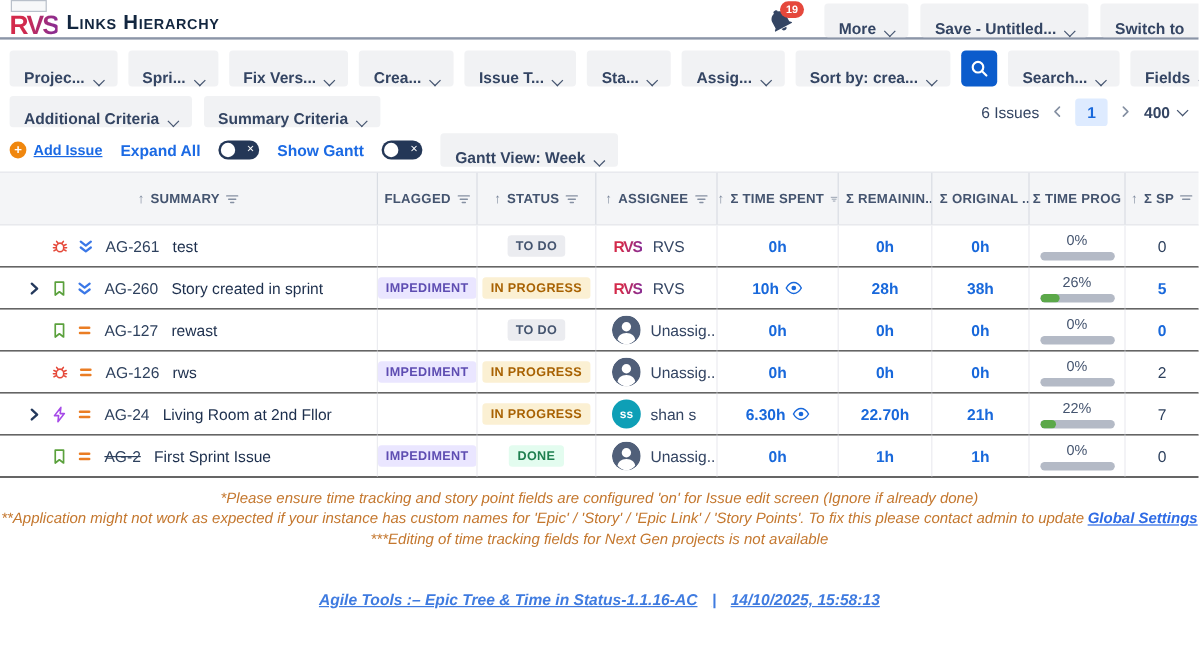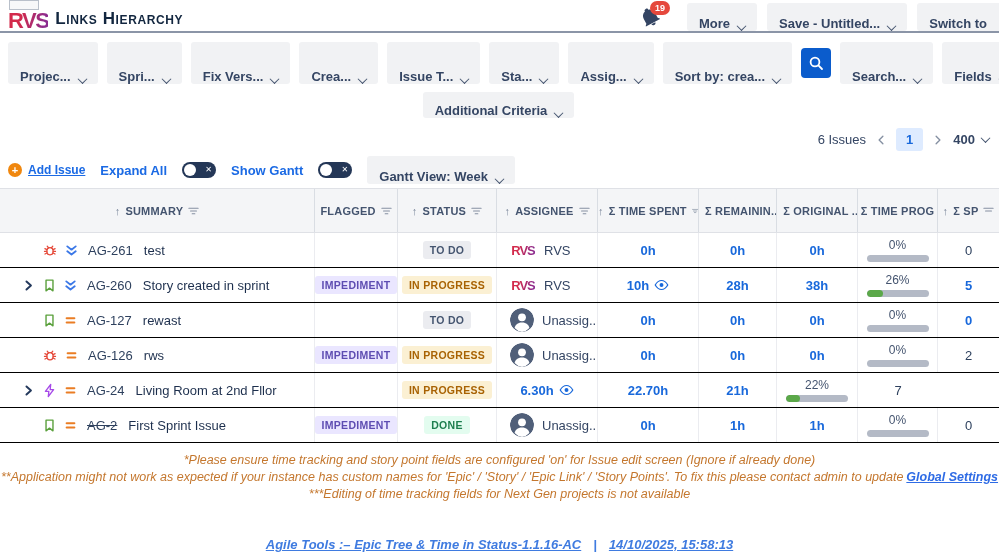--- a/index.html
+++ b/index.html
@@ -55,29 +55,29 @@
   .btn-switch { border-radius: 3px 0 0 3px; }
   .chev {
     width: 7px; height: 7px;
     border-right: 1.8px solid #44546F; border-bottom: 1.8px solid #44546F;
     transform: rotate(45deg) translate(-1px,-1px);
     flex: none;
   }
 
   
   .filters1 { display: flex; align-items: center; gap: 9px; padding: 9px 9px 0 8px; }
-  .filters1 .btn { height: 42px; }
+  .filters1 .btn { height: 30px; }
   .search-btn {
     width: 30px; height: 30px; flex: none;
     background: #0B5CCC; border: none; border-radius: 4px;
     display: flex; align-items: center; justify-content: center; cursor: pointer;
   }
   .ml-auto { margin-left: auto; }
 
-  .filters2 { display: flex; align-items: center; gap: 10px; padding: 8px 10px 0 8px; flex-direction: column; }
+  .filters2 { display: flex; align-items: center; gap: 10px; padding: 8px 10px 0 8px; }
   .filters2 .btn { height: 26px; }
   .pagination { margin-left: auto; display: flex; align-items: center; gap: 9px; color: #344563; font-size: 13px; }
   .pg-chev { cursor: pointer; display: flex; }
   .page-current {
     background: #DEEBFF; color: #1868DB; font-weight: 600;
     padding: 4px 10px; border-radius: 3px; cursor: pointer;
   }
   .page-size { background: none; border: none; display: inline-flex; align-items: center; gap: 7px;
     font-family: "Liberation Sans", sans-serif; font-size: 13px; font-weight: 600; color: #344563; cursor: pointer; text-align: center; }
 
@@ -230,20 +230,24 @@
       </button>
     <button class="btn ml-auto">
         <span>Fields</span>
         <span class="chev"></span>
       </button>
   </div>
 
   <div class="filters2">
     <button class="btn">
         <span>Additional Criteria</span>
+        <span class="chev"></span>
+      </button>
+    <button class="btn">
+        <span>Summary Criteria</span>
         <span class="chev"></span>
       </button>
     <div class="pagination">
       <span>6 Issues</span>
       <span class="pg-chev">
         <svg width="12" height="12" viewBox="0 0 16 16">
             <path d="M10.5 3 5.5 8l5 5" fill="none" stroke="#8590A2" stroke-width="1.8" stroke-linecap="round" stroke-linejoin="round"></path>
           </svg>
       </span>
       <span class="page-current">1</span>
@@ -601,20 +605,24 @@
               </g>
             </svg>
           </span>
         <a class="issue-key">AG-24</a>
         <span class="issue-summary">Living Room at 2nd Fllor</span>
       </div>
       <div class="td cell-flag"></div>
       <div class="td cell-status">
           <span class="lozenge st-inprogress">IN PROGRESS</span>
         </div>
+      <div class="td cell-assignee">
+        <span class="avatar avatar-initials">ss</span>
+        <span>shan s</span>
+      </div>
       <div class="td cell-num">
           <span class="time-blue">6.30h</span>
           <svg width="15" height="12" viewBox="0 0 16 12">
             <path d="M1.3 6C3.2 2.7 5.6 1.2 8 1.2S12.8 2.7 14.7 6C12.8 9.3 10.4 10.8 8 10.8S3.2 9.3 1.3 6Z" fill="none" stroke="#1868DB" stroke-width="1.3"></path>
             <circle cx="8" cy="6" r="2.1" fill="#1868DB"></circle>
           </svg>
         </div>
       <div class="td cell-num">
           <span class="time-blue">22.70h</span>
         </div>

